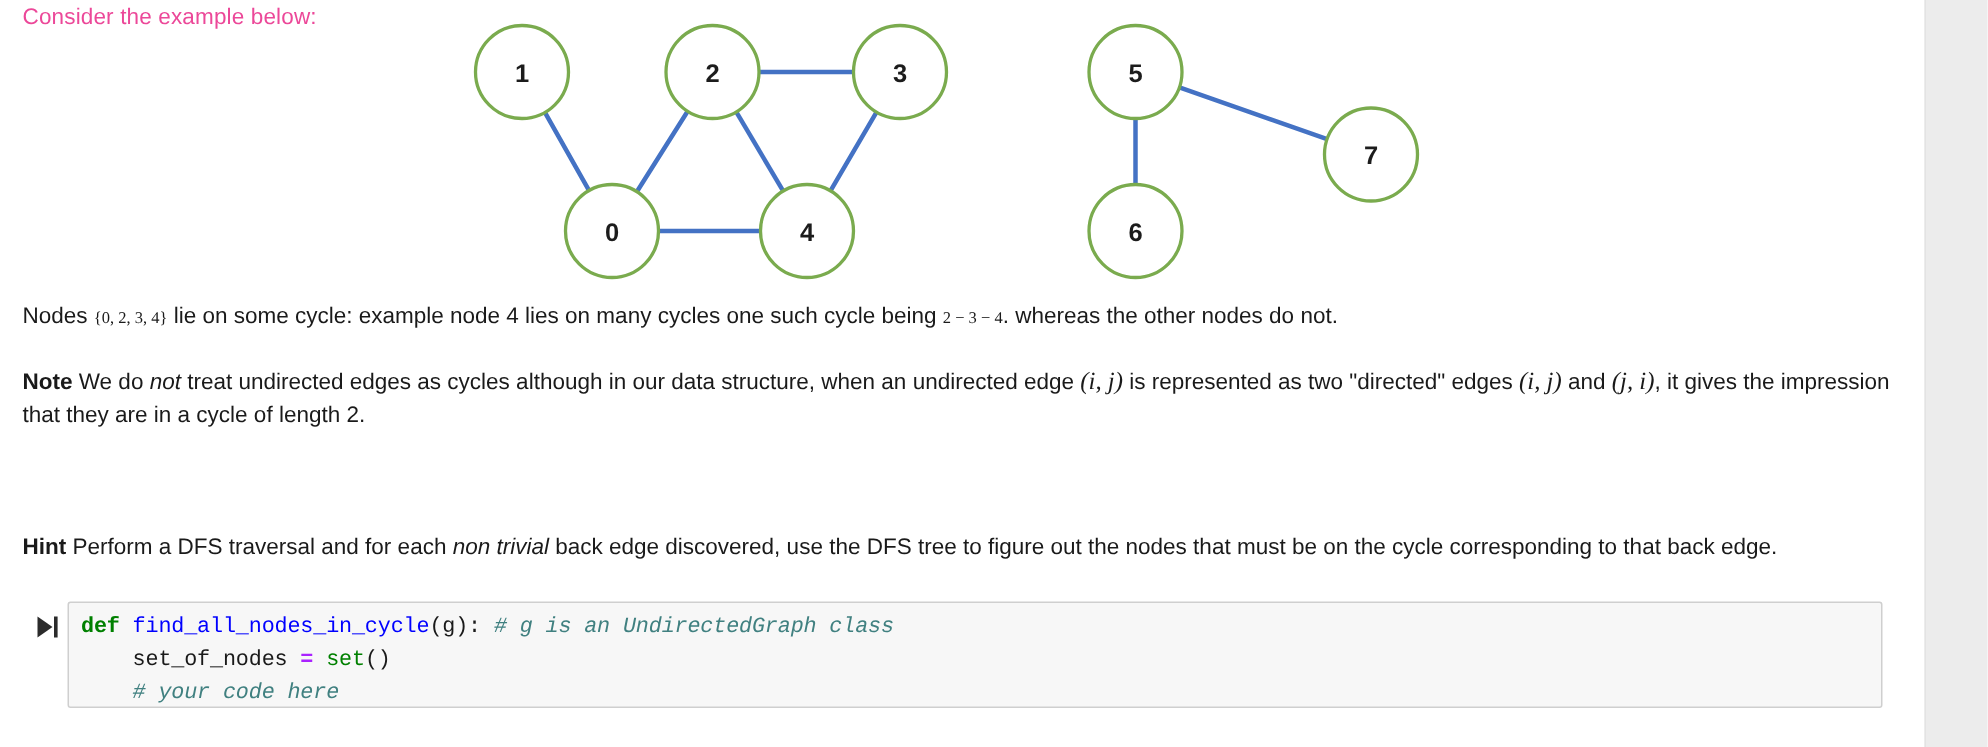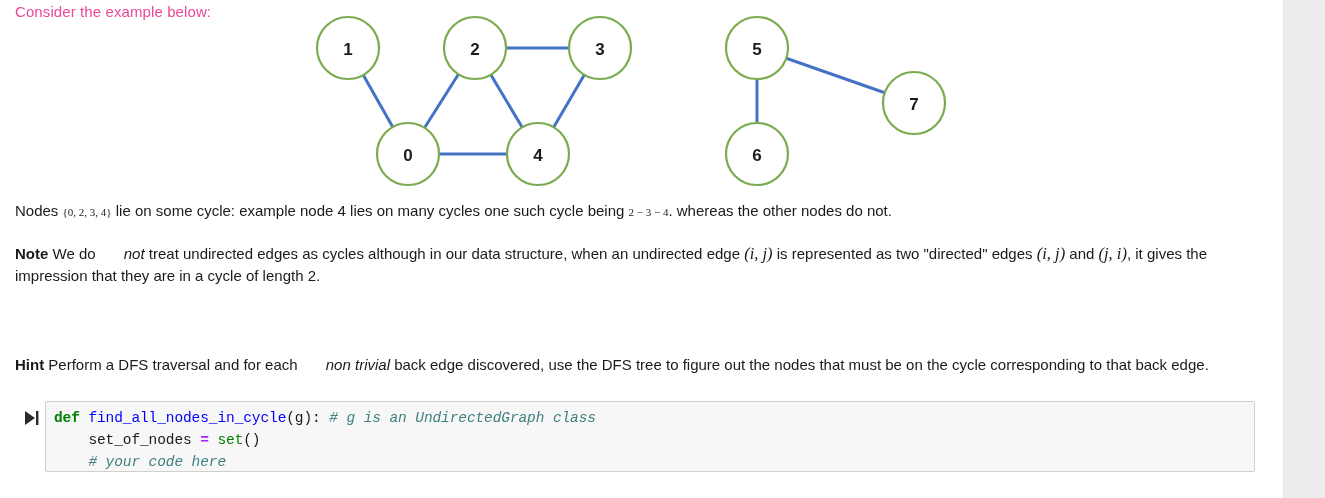--- a/index.html
+++ b/index.html
@@ -96,21 +96,21 @@
   .mathy {
     font-family: "Liberation Serif", serif;
     font-size: 11px;
   }
   .mathy-i {
     font-family: "Liberation Serif", serif;
     font-style: italic;
     font-size: 16.5px;
   }
   b.lead { font-weight: bold; }
-  i.em   { font-style: italic; margin-left: 24px; }
+  i.em   { font-style: italic; }
 
   code.inline-code {
     font-family: "Liberation Mono", monospace;
     font-size: 14px;
     background: #f2f2f2;
     padding: 2px 4px;
     border-radius: 2px;
     color: #1a1a1a;
     letter-spacing: -0.2px;
   }

